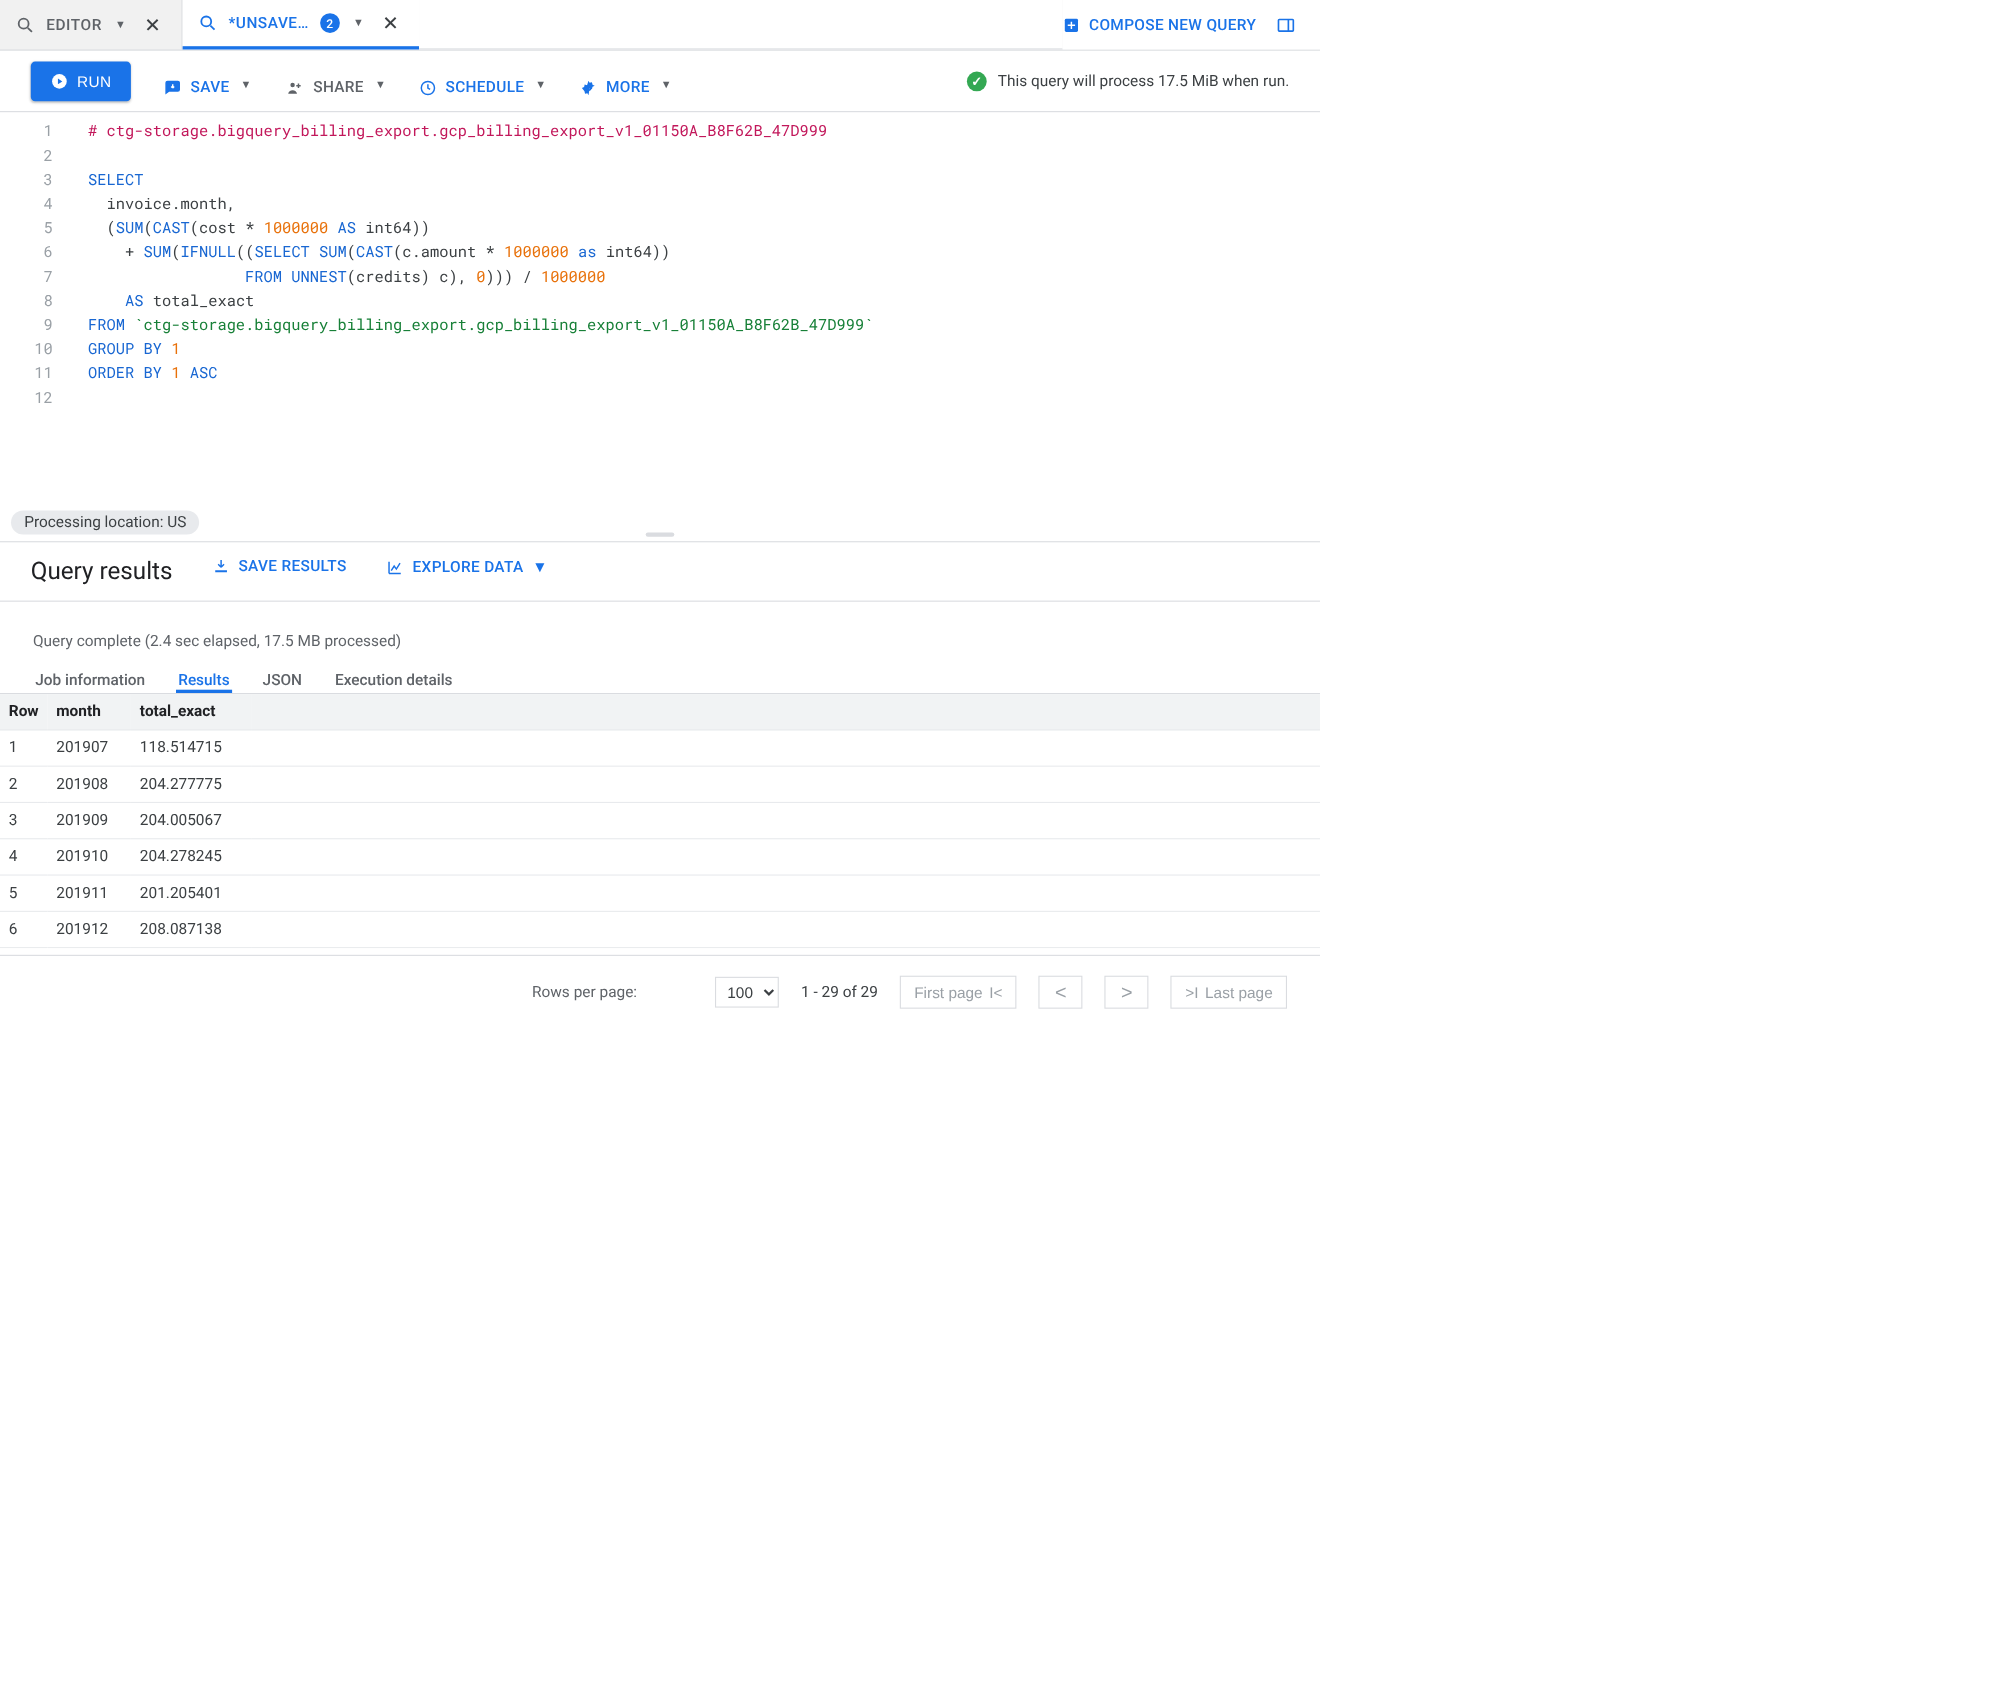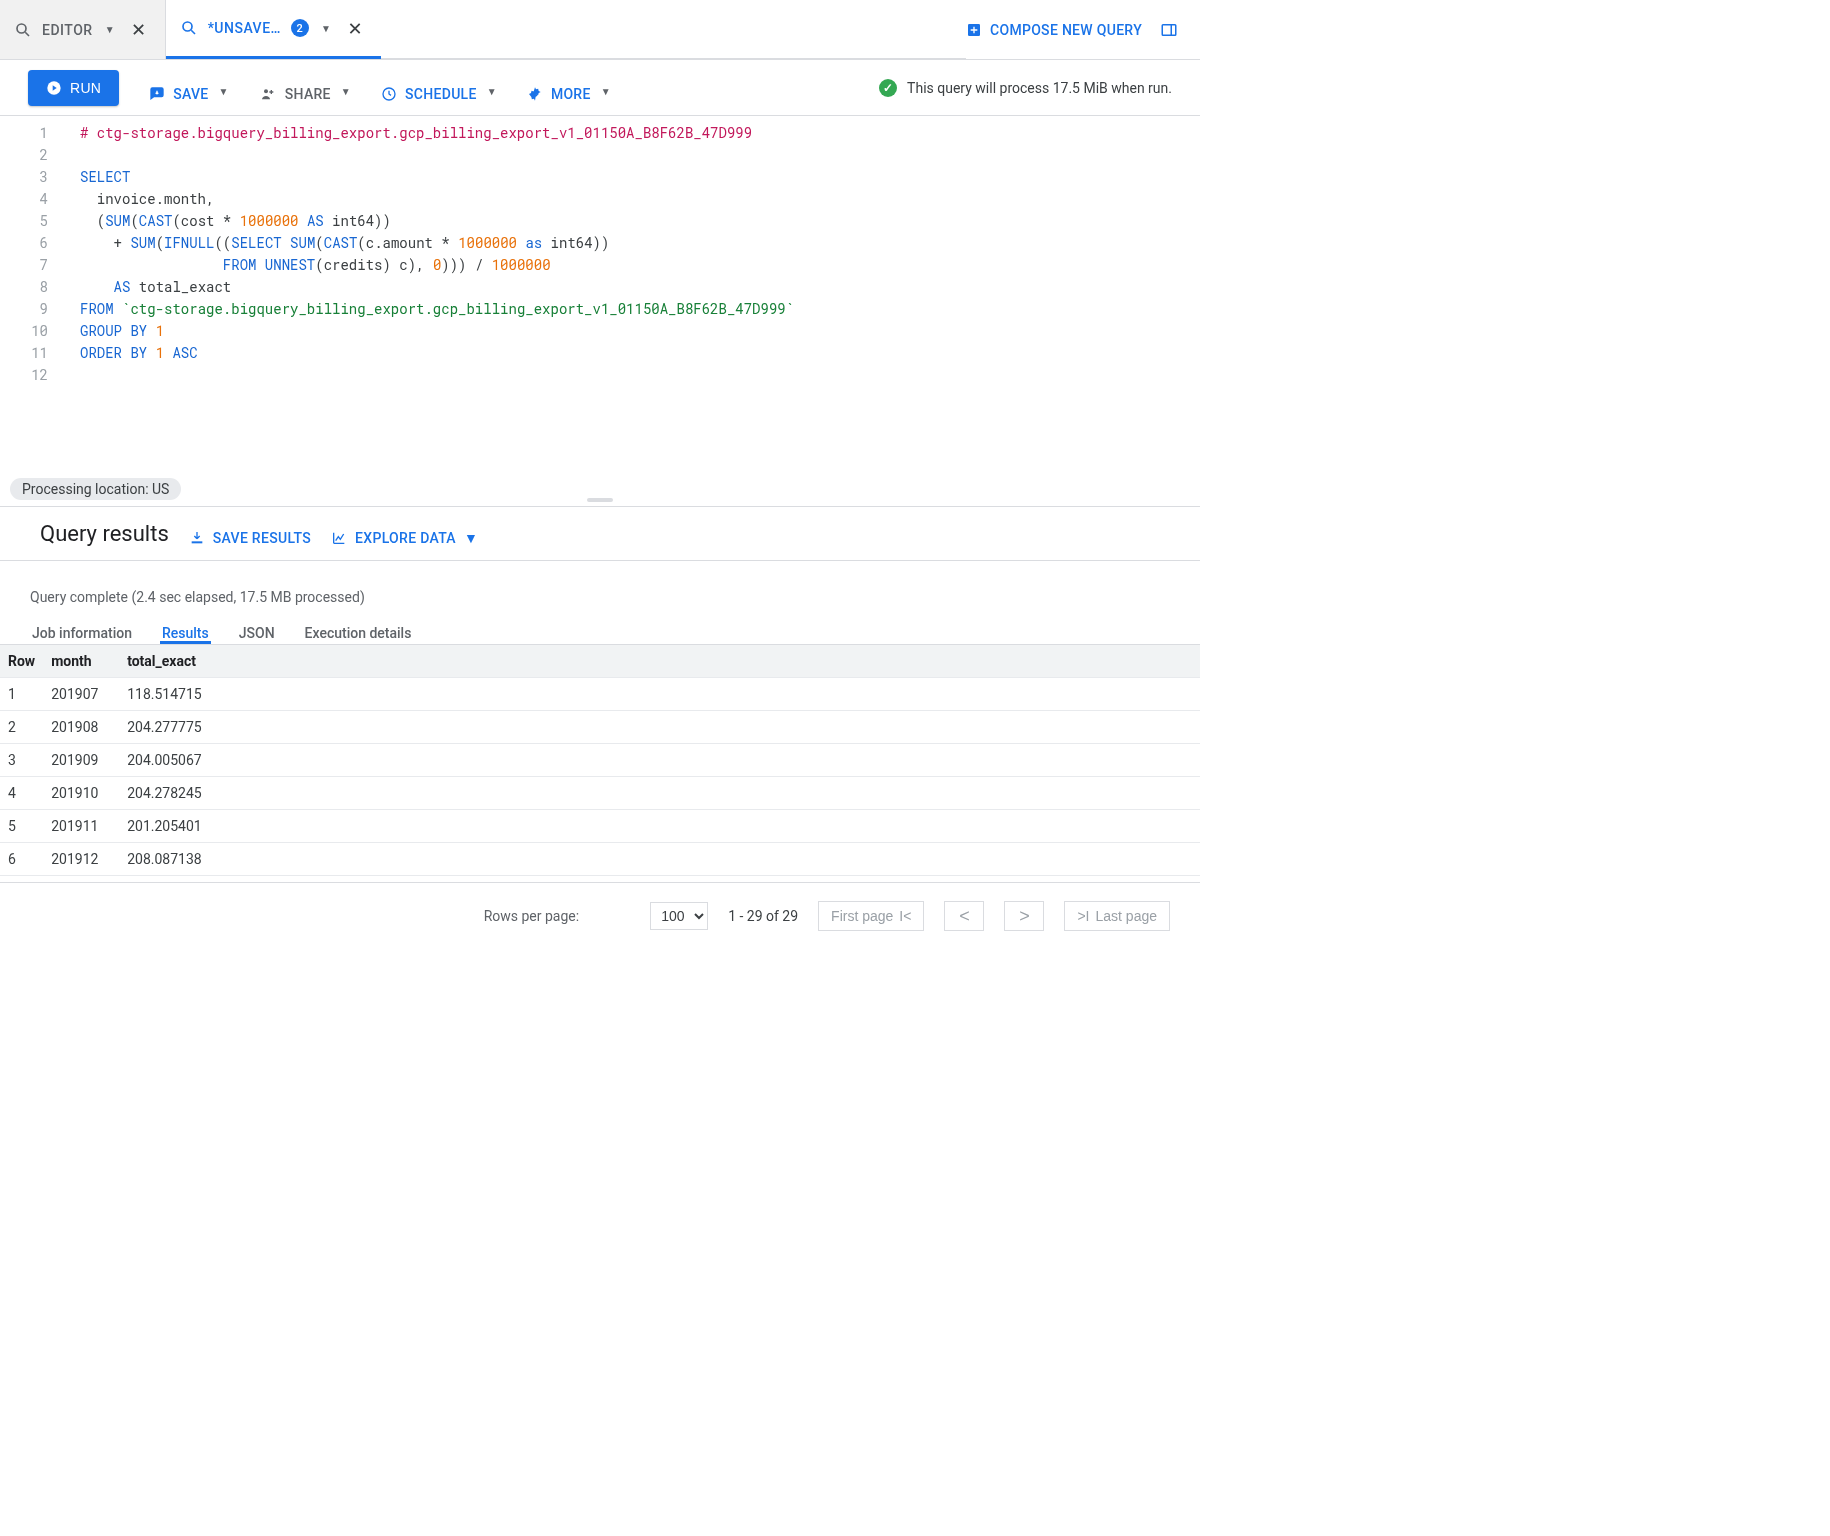--- a/index.html
+++ b/index.html
@@ -7,21 +7,21 @@
     font-family: Roboto, "Helvetica Neue", Arial, sans-serif;
     font-size: 14px;
     color: #3c4043;
     background: #fff;
     width: 1200px;
   }
   
   .tabbar {
     display: flex;
     align-items: center;
-    height: 60px;
+    height: 46px;
     background: #f1f1f1;
     border-bottom: 1px solid #dadce0;
   }
   .tab {
     display: flex;
     align-items: center;
     gap: 10px;
     padding: 0 14px;
     height: 100%;
     color: #5f6368;
@@ -74,22 +74,22 @@
   .kw-comment { color:#c2185b; }
   .kw-blue { color:#1967d2; }
   .kw-num { color:#e8710a; }
   .kw-str { color:#188038; }
 
   .proc-loc { position:absolute; bottom:6px; left:10px; background:#e8eaed; padding:3px 12px; border-radius:12px; color:#3c4043; font-size:14px; }
   .drag-handle { position:absolute; bottom:4px; left:50%; transform:translateX(-50%); width:26px; height:4px; border-radius:2px; background:#dadce0; cursor:ns-resize; }
 
   
   .results-bar {
-    display:flex; align-items:flex-end; gap:20px;
-    padding: 14px 40px; border-top:1px solid #dadce0; border-bottom:1px solid #dadce0;
+    display:flex; align-items:flex-start; gap:36px;
+    padding: 14px 28px; border-top:1px solid #dadce0; border-bottom:1px solid #dadce0;
   }
   .results-title { font-size:22px; color:#202124; }
   .res-action { color:#1a73e8; font-weight:500; display:flex; align-items:center; gap:8px; cursor:pointer; letter-spacing:.3px; }
 
   
   .complete-line { padding: 28px 30px 12px; color:#5f6368; font-size:14px; }
   .result-tabs { display:flex; gap:26px; padding:0 30px; border-bottom:1px solid #dadce0; }
   .result-tab { padding: 8px 2px 0; color:#5f6368; font-weight:500; cursor:pointer; }
   .result-tab.active { color:#1a73e8; border-bottom:3px solid #1a73e8; }
 

